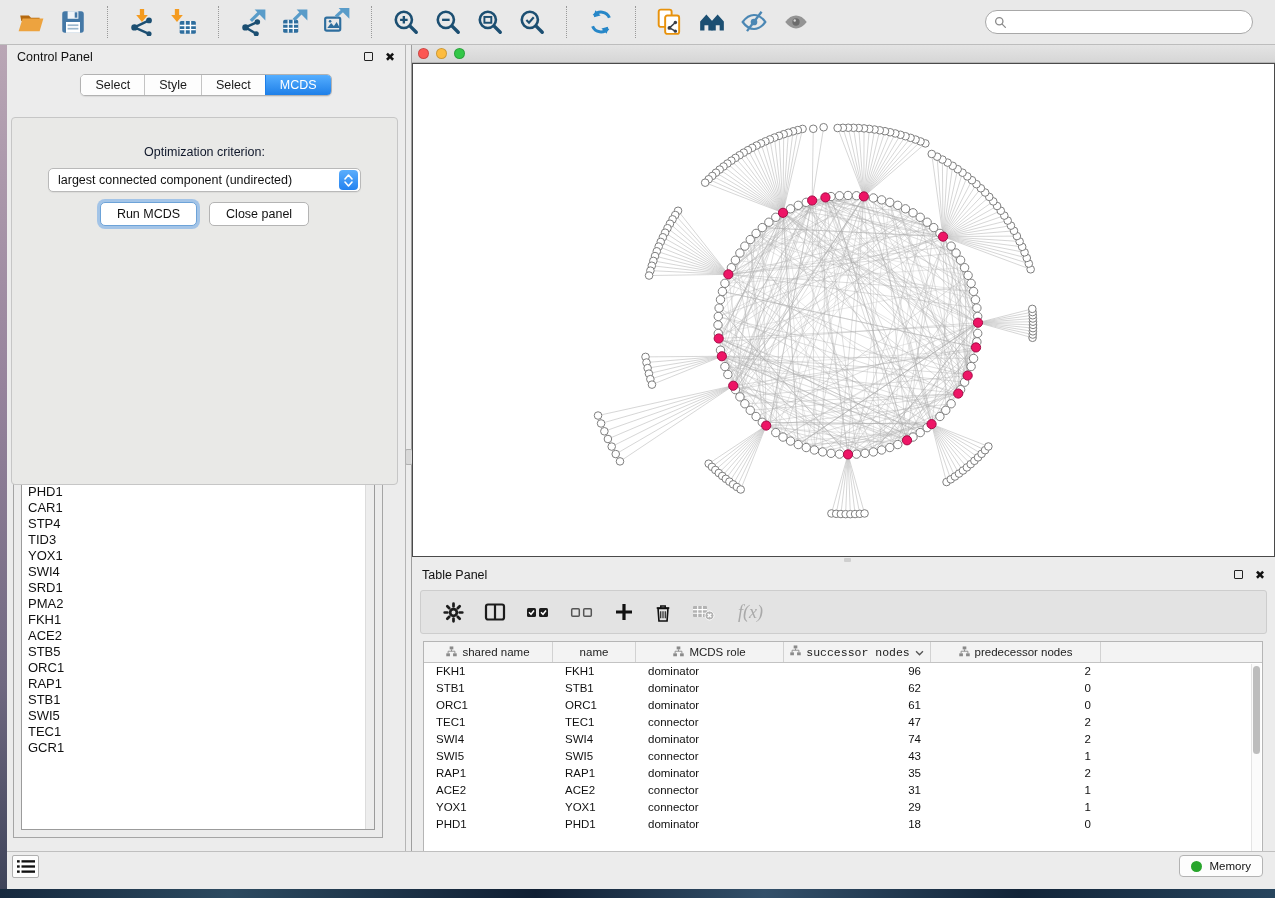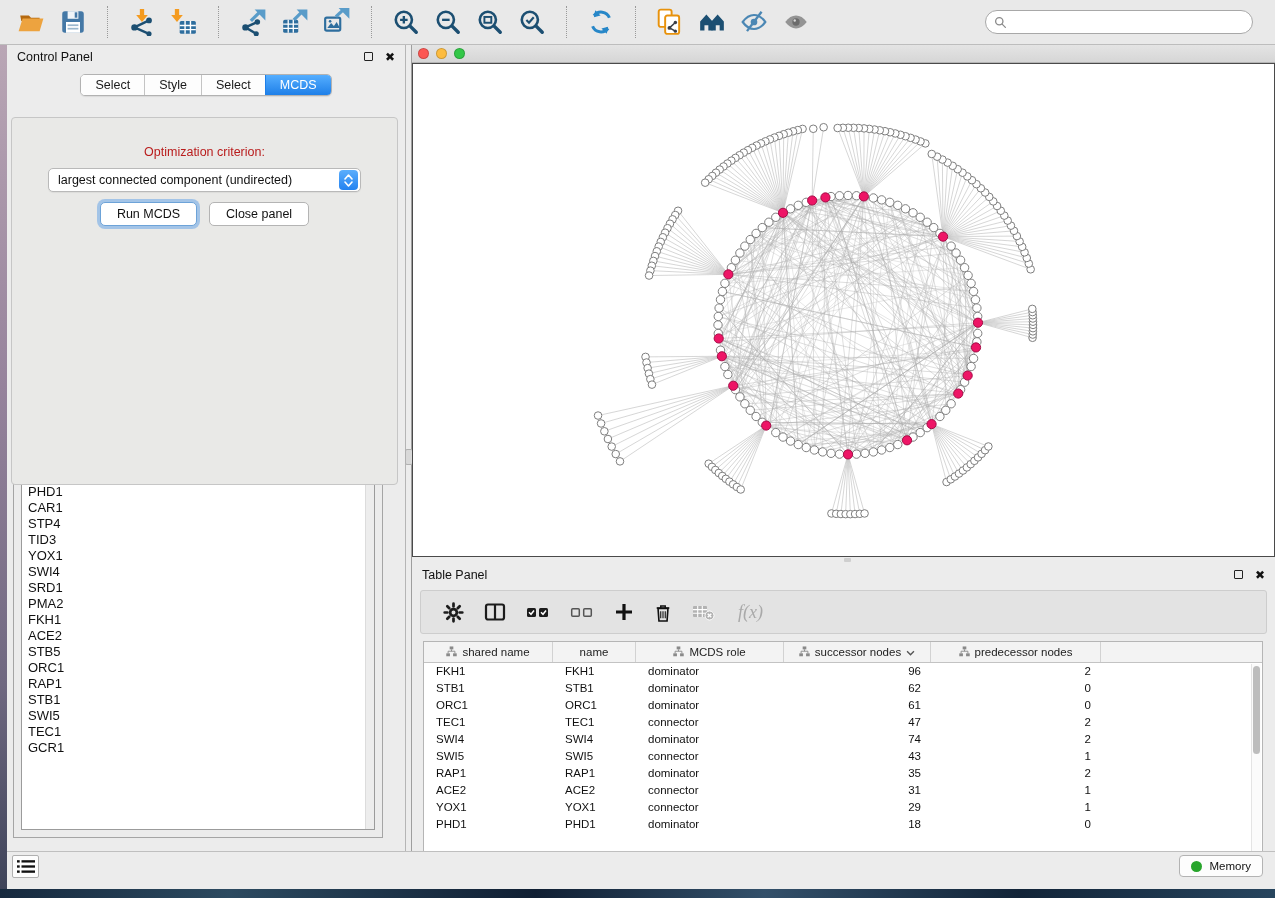--- a/index.html
+++ b/index.html
@@ -30,21 +30,21 @@
   
   .control-panel{position:absolute;left:7px;top:45px;width:398px;bottom:38px;background:#ececec;overflow:hidden;}
   .seg-row{display:flex;justify-content:center;margin-top:6px;position:relative;z-index:2;}
   .seg{display:inline-flex;border:1px solid #b2b2b2;border-radius:5px;overflow:hidden;background:#fdfdfd;
     box-shadow:0 1px 1px rgba(0,0,0,.08);}
   .seg .tab{padding:3px 14px;font-size:12.5px;color:#1a1a1a;border-left:1px solid #c4c4c4;cursor:pointer;background:#fdfdfd;}
   .seg .tab:first-child{border-left:none;}
   .seg .tab.active{background:linear-gradient(#55aeff,#1e7fe8);color:#fff;border-left-color:#1e7fe8;}
   .tab-content{position:absolute;left:4px;right:7px;top:72px;height:368px;background:#e9e9e7;
     border:1px solid #c6c6c6;border-radius:4px;z-index:1;}
-  .opt-label{text-align:center;margin-top:27px;font-size:12.5px;color:#b91c1c;}
+  .opt-label{text-align:center;margin-top:27px;font-size:12.5px;color:#0f172a;}
   .combo{margin:9px auto 0;width:313px;height:24px;background:#fff;border:1px solid #b9b9b9;border-radius:5px;
     display:flex;align-items:center;cursor:pointer;box-shadow:0 1px 1px rgba(0,0,0,.06);}
   .combo .val{flex:1;font-size:12.5px;color:#111;padding-left:9px;white-space:nowrap;overflow:hidden;}
   .combo .step{width:19px;height:20px;margin-right:2px;border-radius:4px;background:linear-gradient(#5caefc,#2382f0);
     display:flex;flex-direction:column;align-items:center;justify-content:center;gap:1px;}
   .combo .step svg{display:block;}
   .btn-row{display:flex;justify-content:center;gap:12px;margin-top:10px;}
   .pushbtn{height:24px;padding:0 16px;font-size:12.5px;color:#111;background:#fff;border:1px solid #b4b4b4;
     border-radius:5px;cursor:pointer;font-family:"Liberation Sans",sans-serif;}
   .pushbtn.focused{border-color:#6da3d8;box-shadow:0 0 0 3px rgba(106,166,232,.55);}
@@ -1163,21 +1163,21 @@
             </div>
             <div class="nt-hcell" style="width: 148px;">
               <span><svg width="11" height="11" viewBox="0 0 12 12">
                   <rect x="4" y="0.5" width="4" height="3.2" fill="#8a8a8a"></rect>
                   <rect x="0.3" y="8" width="4" height="3.2" fill="#8a8a8a"></rect>
                   <rect x="7.7" y="8" width="4" height="3.2" fill="#8a8a8a"></rect>
                   <path d="M6 3.7v2M2.3 8V5.7h7.4V8" stroke="#8a8a8a" fill="none"></path>
                 </svg></span>
               <span>MCDS role</span>
             </div>
-            <div class="nt-hcell" style="width: 147px;">
+            <div class="nt-hcell" style="width: 147px; font-family: Liberation Mono, monospace;">
               <span><svg width="11" height="11" viewBox="0 0 12 12">
                   <rect x="4" y="0.5" width="4" height="3.2" fill="#8a8a8a"></rect>
                   <rect x="0.3" y="8" width="4" height="3.2" fill="#8a8a8a"></rect>
                   <rect x="7.7" y="8" width="4" height="3.2" fill="#8a8a8a"></rect>
                   <path d="M6 3.7v2M2.3 8V5.7h7.4V8" stroke="#8a8a8a" fill="none"></path>
                 </svg></span>
               <span>successor nodes</span>
               <span><svg width="9" height="6" viewBox="0 0 10 7">
                   <path d="M1 1.5l4 4 4-4" fill="none" stroke="#555" stroke-width="1.6"></path>
                 </svg></span>

